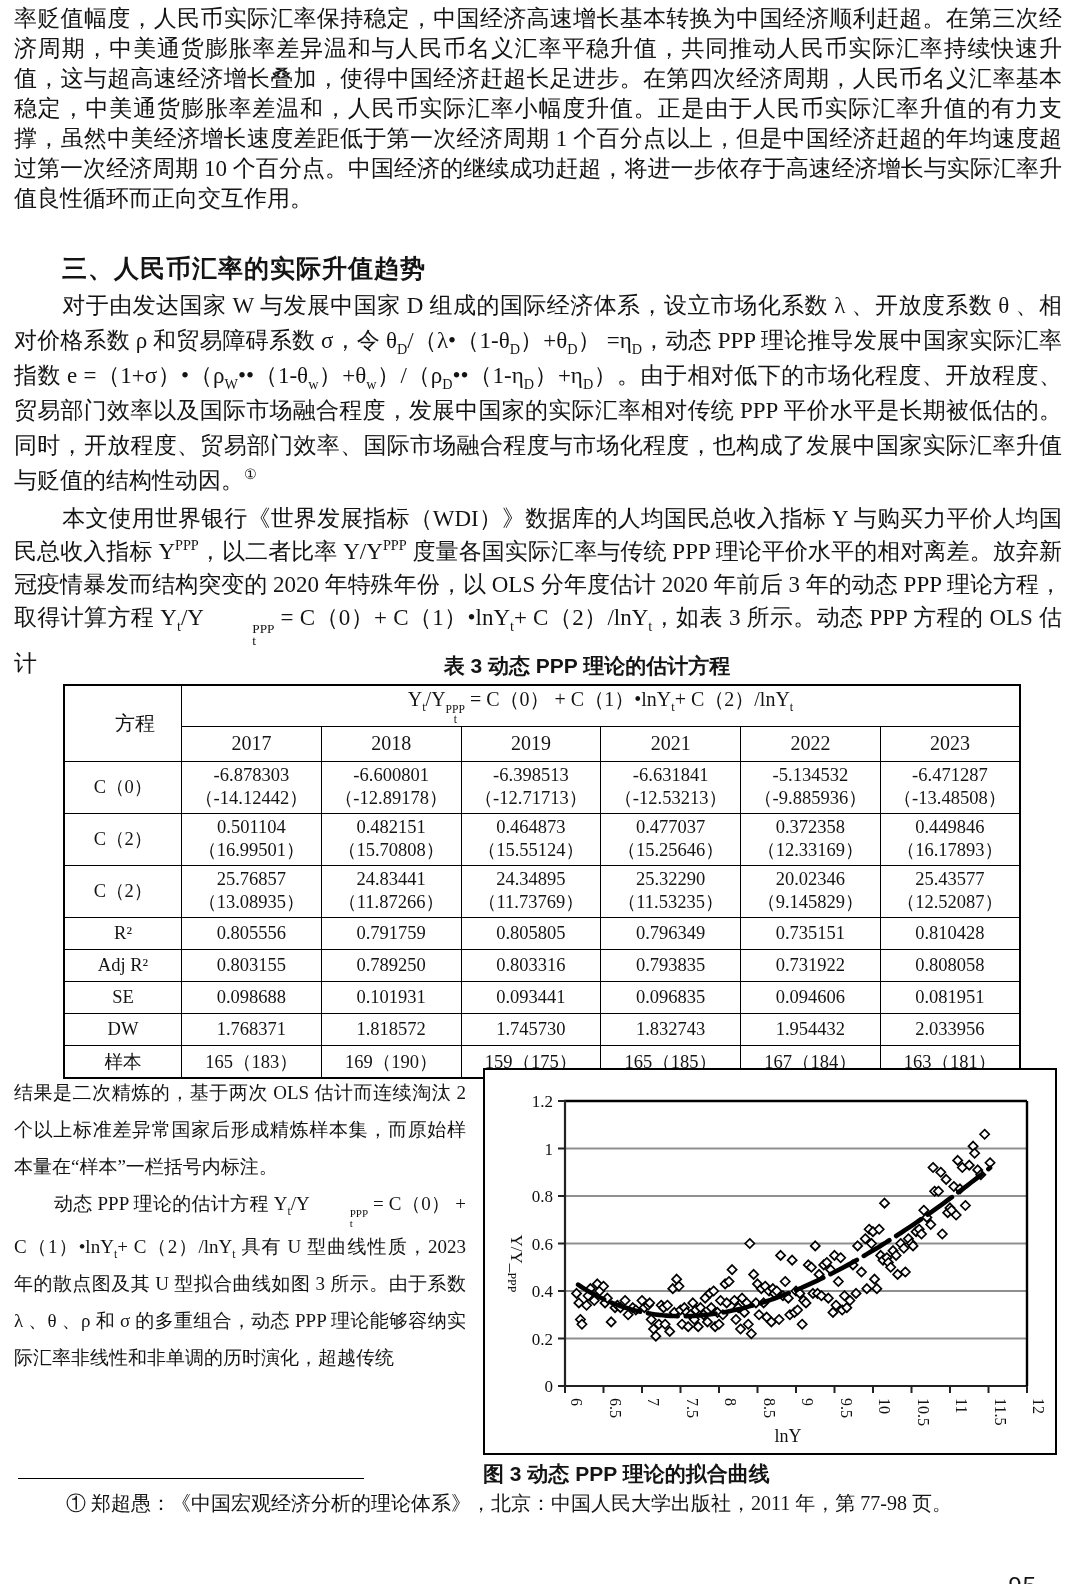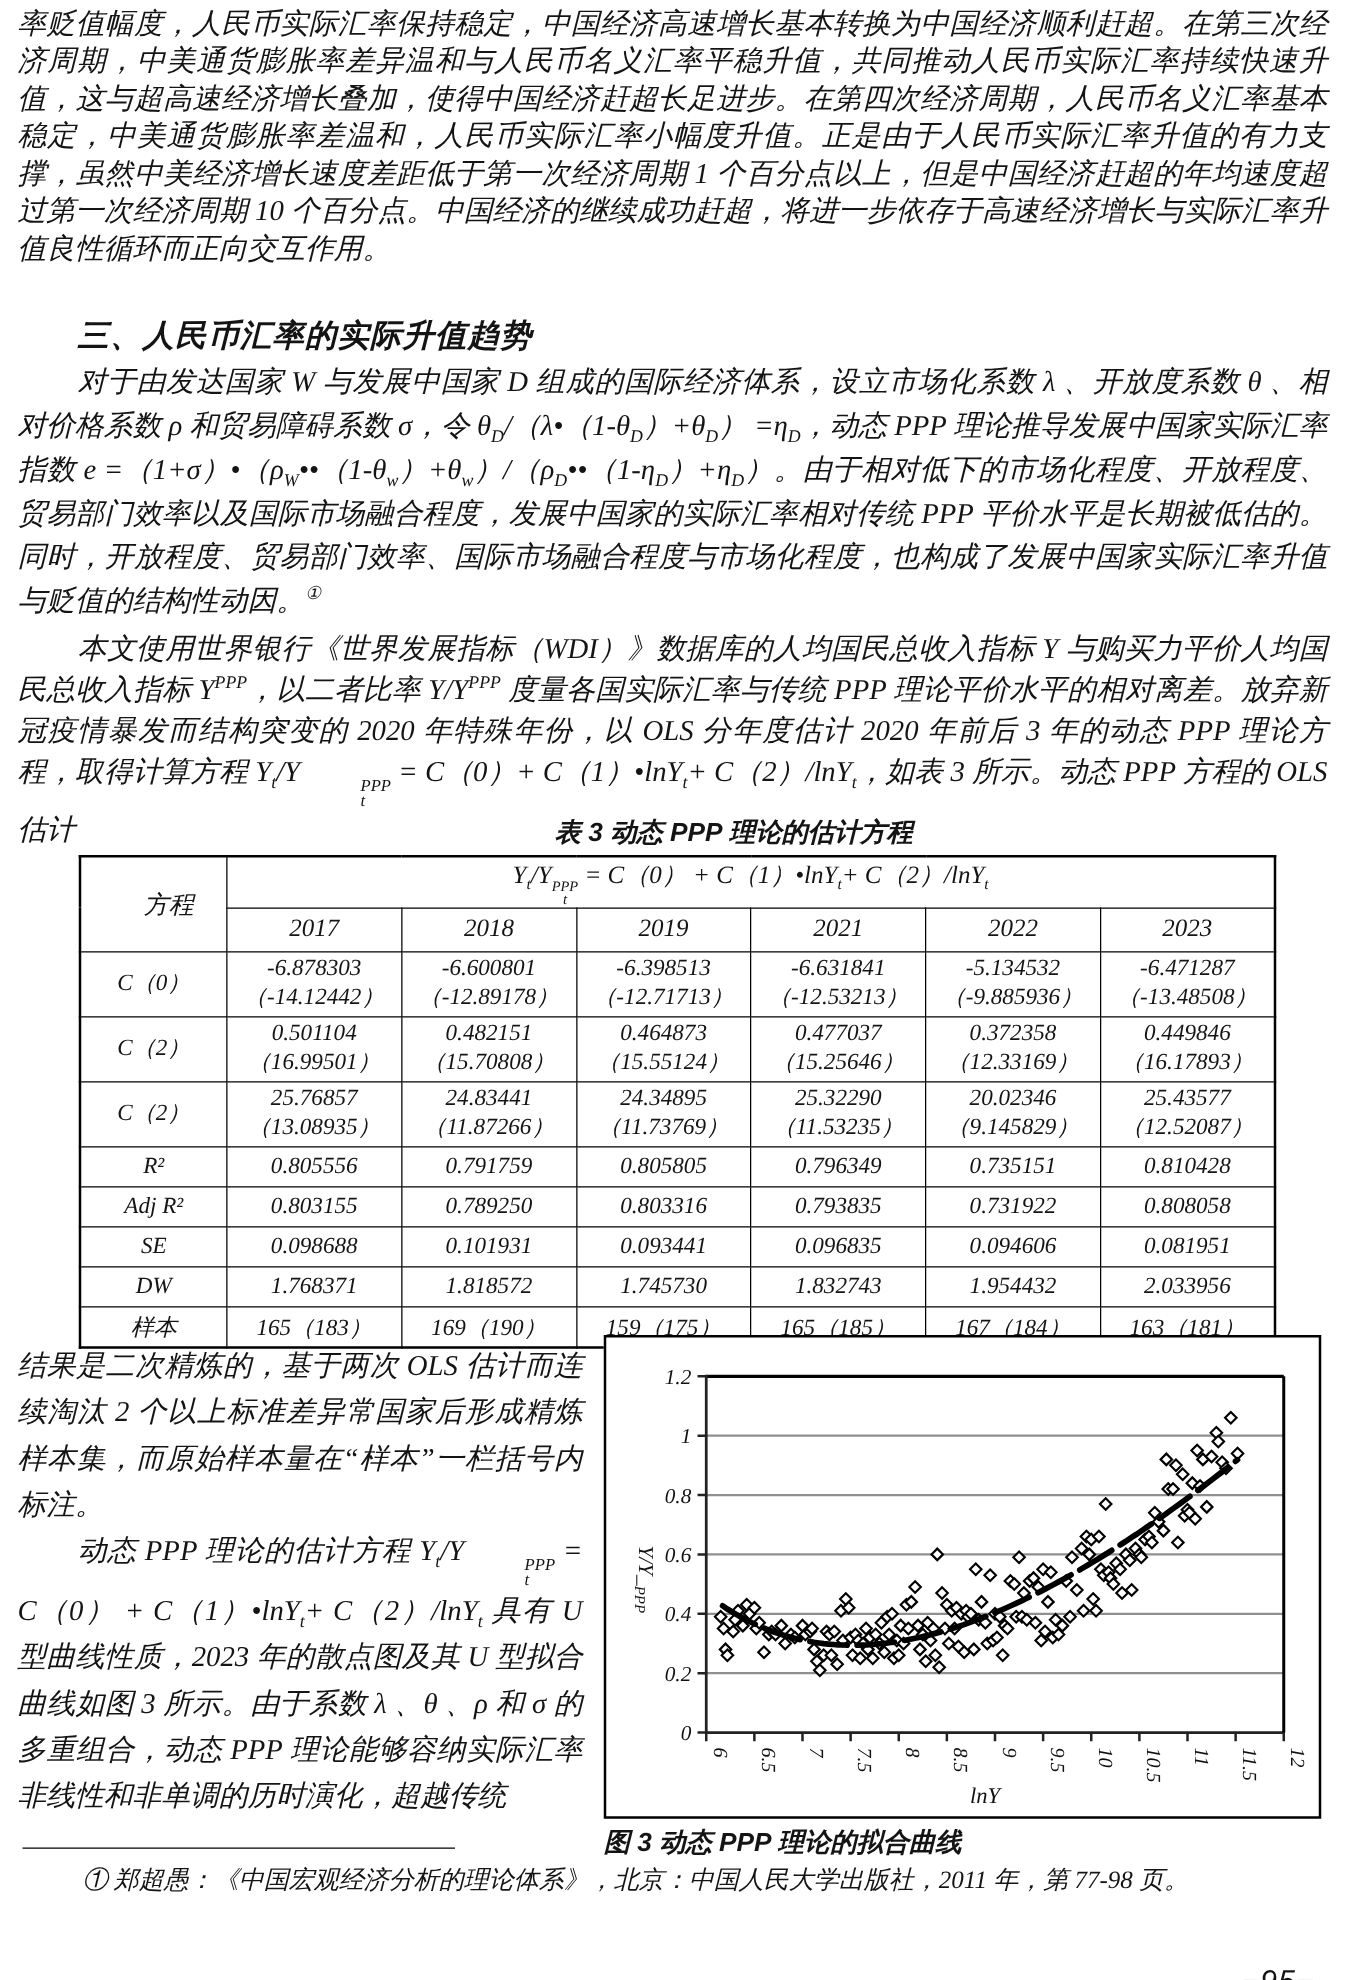--- a/index.html
+++ b/index.html
@@ -1,17 +1,17 @@
 <!DOCTYPE html>
 <html><head>
 <meta charset="utf-8">
 <style>
   html,body{margin:0;padding:0;background:#e8e8e8;}
   .page{position:relative;width:1080px;height:1584px;background:#ffffff;margin:0 auto;
-        font-family:"Liberation Serif","DejaVu Serif",serif;color:#141414;overflow:hidden;font-style:italic;}
+        font-family:"Liberation Serif","DejaVu Serif",serif;color:#141414;overflow:hidden;}
   .para{position:absolute;text-align:justify;font-size:23px;}
   .indent{text-indent:2.1em;}
   sub,sup{font-size:0.62em;line-height:0;}
   .ss{display:inline-flex;flex-direction:column;vertical-align:-0.35em;line-height:0.9;}
   .ss .s-sup{font-size:0.58em;}
   .ss .s-sub{font-size:0.58em;}
   .heading{position:absolute;left:62px;top:252px;font-family:"Liberation Sans","DejaVu Sans",sans-serif;
            font-weight:bold;font-size:25px;letter-spacing:1px;}
   .tcaption{position:absolute;left:0;top:652px;width:1080px;text-align:center;
             font-family:"Liberation Sans","DejaVu Sans",sans-serif;font-weight:bold;font-size:21px;padding-left:47px;}
@@ -23,21 +23,21 @@
   .th-year{height:34px;font-size:20px;}
   .th-corner{font-size:20px;}
   .coef-row td{height:51px;font-size:18.5px;line-height:23px;}
   .stat-row td{height:31px;font-size:18.5px;}
   .rowlab{font-size:19px;}
   .figbox{position:absolute;left:483px;top:1068px;width:574px;height:387px;
           border:2.5px solid #000;background:#fff;box-sizing:border-box;}
   .fcaption{position:absolute;left:483px;top:1460px;width:574px;text-align:left;
             font-family:"Liberation Sans","DejaVu Sans",sans-serif;font-weight:bold;font-size:21px;}
   .leftcol{position:absolute;left:14px;top:1074px;width:452px;}
-  .leftcol .lp{font-size:23px;line-height:37px;text-align:justify;margin:0;}
+  .leftcol .lp{font-size:19px;line-height:37px;text-align:justify;margin:0;}
   .fnrule{position:absolute;left:18px;top:1478px;width:346px;border-top:1.6px solid #000;}
   .footnote{position:absolute;left:14px;top:1490px;width:1044px;font-size:20px;
             text-indent:2.6em;font-family:"Liberation Serif","DejaVu Serif",serif;}
   .pagenum{position:absolute;right:28px;top:1528px;font-family:"Liberation Sans","DejaVu Sans",sans-serif;
            font-size:24px;letter-spacing:1px;margin-top:44px;}
 </style>
 </head>
 <body>
 
 <div class="page">

